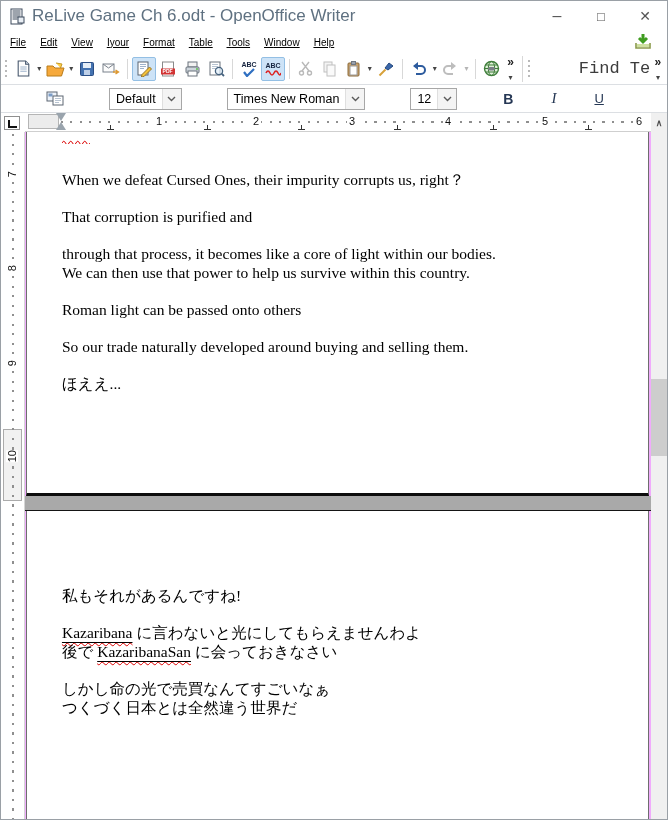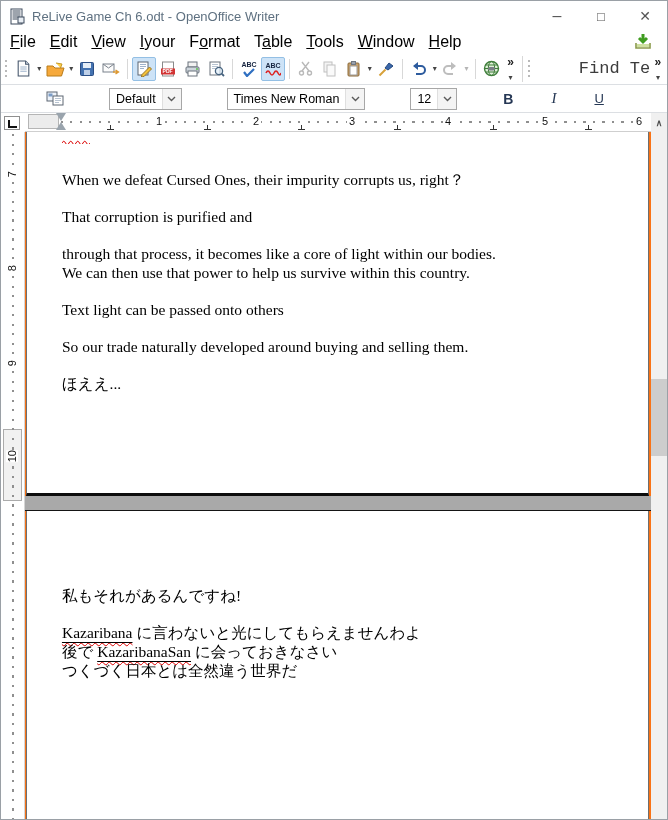--- a/index.html
+++ b/index.html
@@ -3,31 +3,31 @@
 <meta charset="utf-8">
 <style>
   * { box-sizing: border-box; margin:0; padding:0; }
   html,body { background:#fff; }
   #app{ position:relative; width:668px; height:820px; background:#fff;
         font-family:"Liberation Sans", sans-serif; font-size:12px; color:#000; overflow:hidden;
         border:1px solid #9aa0a6;}
   
   .titlebar{ height:30px; display:flex; align-items:center; padding-left:8px; background:#fff; }
   .doc-icon{ width:17px; height:17px; margin-right:6px; }
-  .title-text{ color:#5f7181; font-size:13px; flex:1; white-space:nowrap; }
+  .title-text{ color:#5f7181; font-size:17px; flex:1; white-space:nowrap; }
   .wcontrols{ display:flex; }
   .wbtn{ width:44px; height:30px; display:flex; align-items:center; justify-content:center;
          color:#555; font-size:13px; }
   .wbtn.close{ font-size:14px; }
   .min-g::before{ content:"–"; font-size:16px; margin-top:-6px;}
   .max-g::before{ content:"□"; font-size:13px;}
   .close-g::before{ content:"✕"; }
   
   .menubar{ height:22px; display:flex; align-items:center; padding-left:2px; background:#fff; }
-  .menu-item{ padding:2px 7px; font-size:16px; }
+  .menu-item{ padding:2px 7px; font-size:10px;text-decoration:underline; }
   .accel{ text-decoration:underline; }
   .menubar .spacer{ flex:1; }
   .update-icon{ width:20px; height:18px; margin-right:14px; }
   
   .toolbar{ height:32px; display:flex; align-items:center; border-bottom:1px solid #dcdfe3;
             background:#fff; padding:0 2px; }
   .toolbar2{ height:28px;gap:36px; }
   .grip{ width:5px; height:22px; margin:0 3px 0 1px;
          background-image:repeating-linear-gradient(to bottom,#b9b9b9 0 2px,transparent 2px 5px);
          background-size:2px 100%; background-repeat:no-repeat; background-position:1px 2px;}
@@ -82,21 +82,21 @@
   .scrollup::before{ content:"∧"; font-size:9px; color:#505050; font-weight:bold;}
   
   .main{ display:flex; height:689px; }
   .vruler{ position:relative; width:24px; background:#fff; border-right:1px solid #d5d5d5; }
   .vruler .dots{ position:absolute; top:2px; bottom:2px; left:11px; width:2px;
         background-image:repeating-linear-gradient(to bottom,#8f8f8f 0 2px,transparent 2px 9.5px); }
   .vnum{ position:absolute; left:5px; writing-mode:vertical-rl; transform:rotate(180deg);
          font-size:11px; color:#111; background:#fff; }
   .vmarginbox{ position:absolute; left:2px; width:19px; top:297px; height:72px;
         background:#f1f1f1; border:1px solid #ababab; }
-  .docarea{ position:relative; width:628px; background:#f97316; }
+  .docarea{ position:relative; width:628px; background:#f0abfc; }
   .page{ margin-left:1px; margin-right:2px; background:#fff;
          border-left:1px solid #6e6e6e; border-right:1px solid #6e6e6e; }
   .page1{ height:364px; border-bottom:3px solid #0d0d0d; overflow:hidden; }
   .band{ height:15px; background:#a9a9a9; border-bottom:1px solid #151515; margin:0 0 0 0; }
   .page2{ height:314px; overflow:hidden; }
   .dt{ font-family:"Liberation Serif","DejaVu Serif",serif; font-size:15.5px; line-height:19px;
        padding-left:35px; white-space:pre; color:#000; }
   .gap{ margin-top:18px; }
   .frag{ margin:8px 0 0 35px; height:4px; }
   .misp{ text-decoration-line:underline; text-decoration-style:wavy; text-decoration-color:#dd0000;
@@ -411,31 +411,32 @@
       <div class="page page1">
         <div class="frag">
           <svg width="28" height="4" viewBox="0 0 28 4">
               <path d="M0 3q1.75-3.5 3.5 0t3.5 0 3.5 0 3.5 0 3.5 0 3.5 0 3.5 0 3.5 0" stroke="#dd0000" fill="none"></path>
             </svg>
         </div>
         <div class="dt" style="margin-top:26px">When we defeat Cursed Ones, their impurity corrupts us, right？</div>
         <div class="dt gap">That corruption is purified and</div>
         <div class="dt gap">through that process, it becomes like a core of light within our bodies.</div>
         <div class="dt">We can then use that power to help us survive within this country.</div>
-        <div class="dt gap">Text light can be passed onto others</div>
+        <div class="dt gap">Roman light can be passed onto others</div>
         <div class="dt gap">So our trade naturally developed around buying and selling them.</div>
         <div class="dt gap">ほええ...</div>
       </div>
 
       <div class="band"></div>
 
       <div class="page page2">
         <div class="dt" style="margin-top:75px">私もそれがあるんですね!</div>
         <div class="dt gap"><span class="misp"><span class="solid-ul">Kazaribana</span></span><span> に言わないと光にしてもらえませんわよ</span></div>
         <div class="dt"><span>後で </span><span class="misp"><span class="solid-ul">KazaribanaSan</span></span><span> に会っておきなさい</span></div>
+        <div class="dt gap">しかし命の光で売買なんてすごいなぁ</div>
         <div class="dt">つくづく日本とは全然違う世界だ</div>
       </div>
     </div>
 
     <div class="vscroll">
       <div class="vthumb"></div>
     </div>
   </div>
 
 </div>

